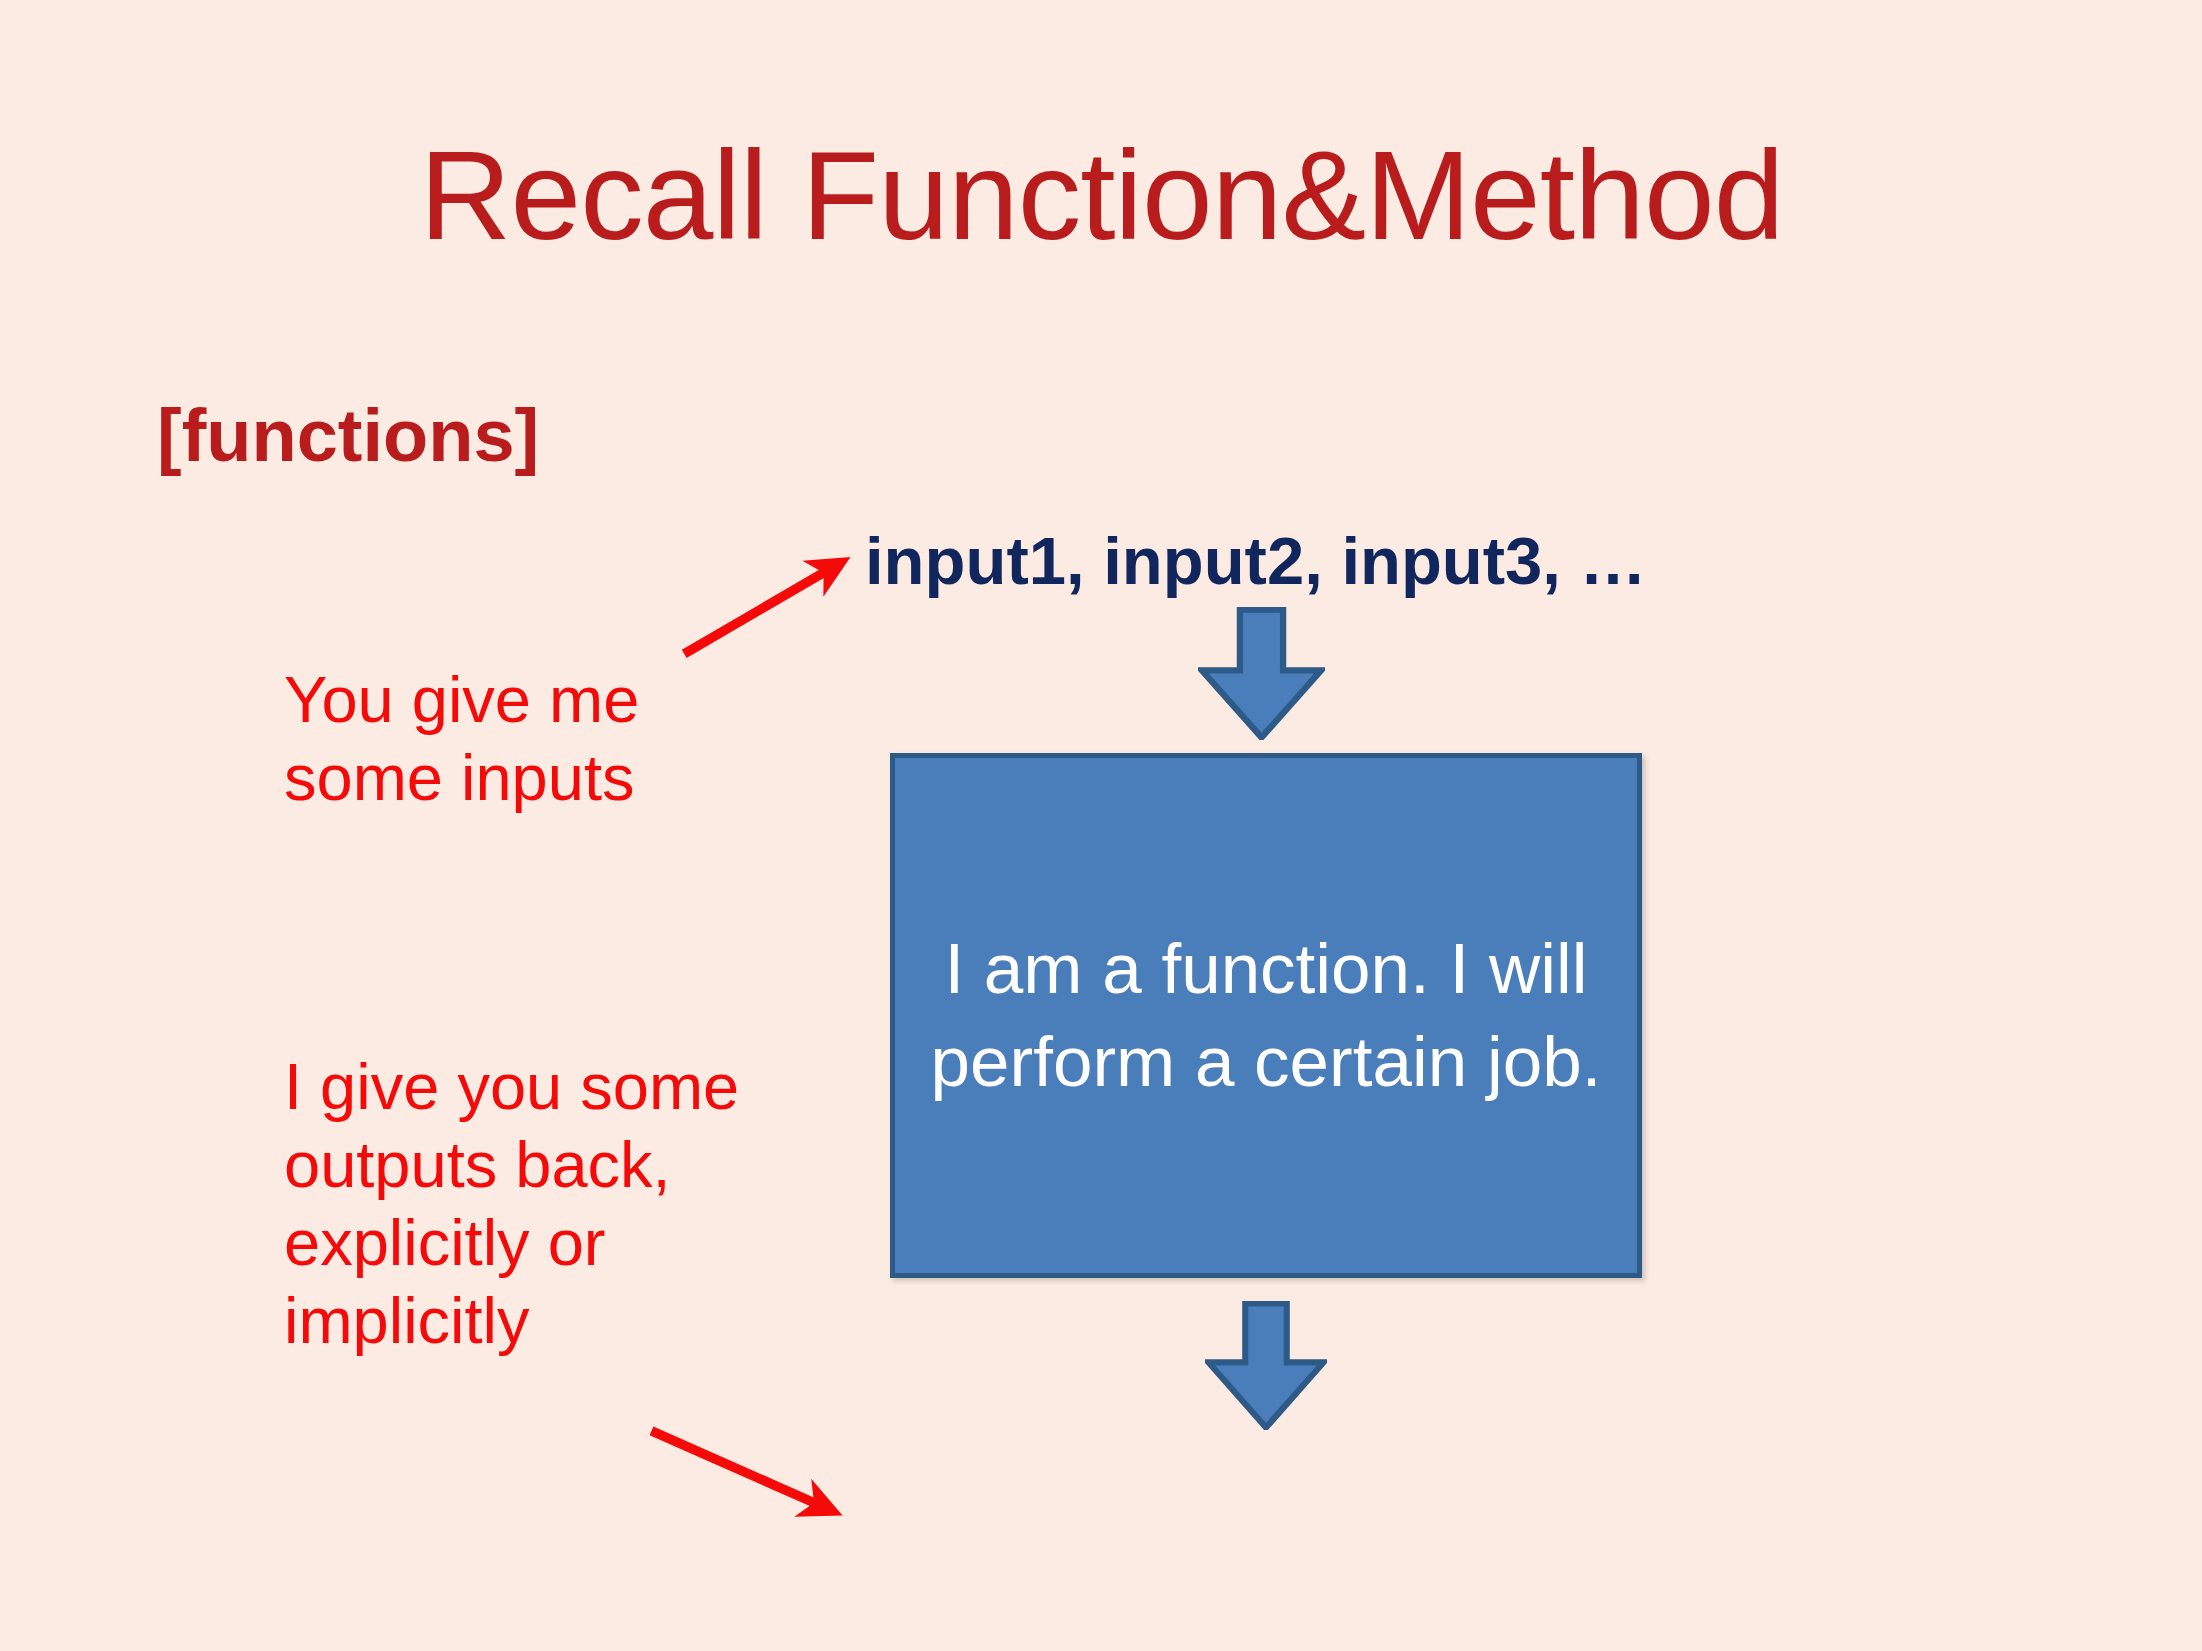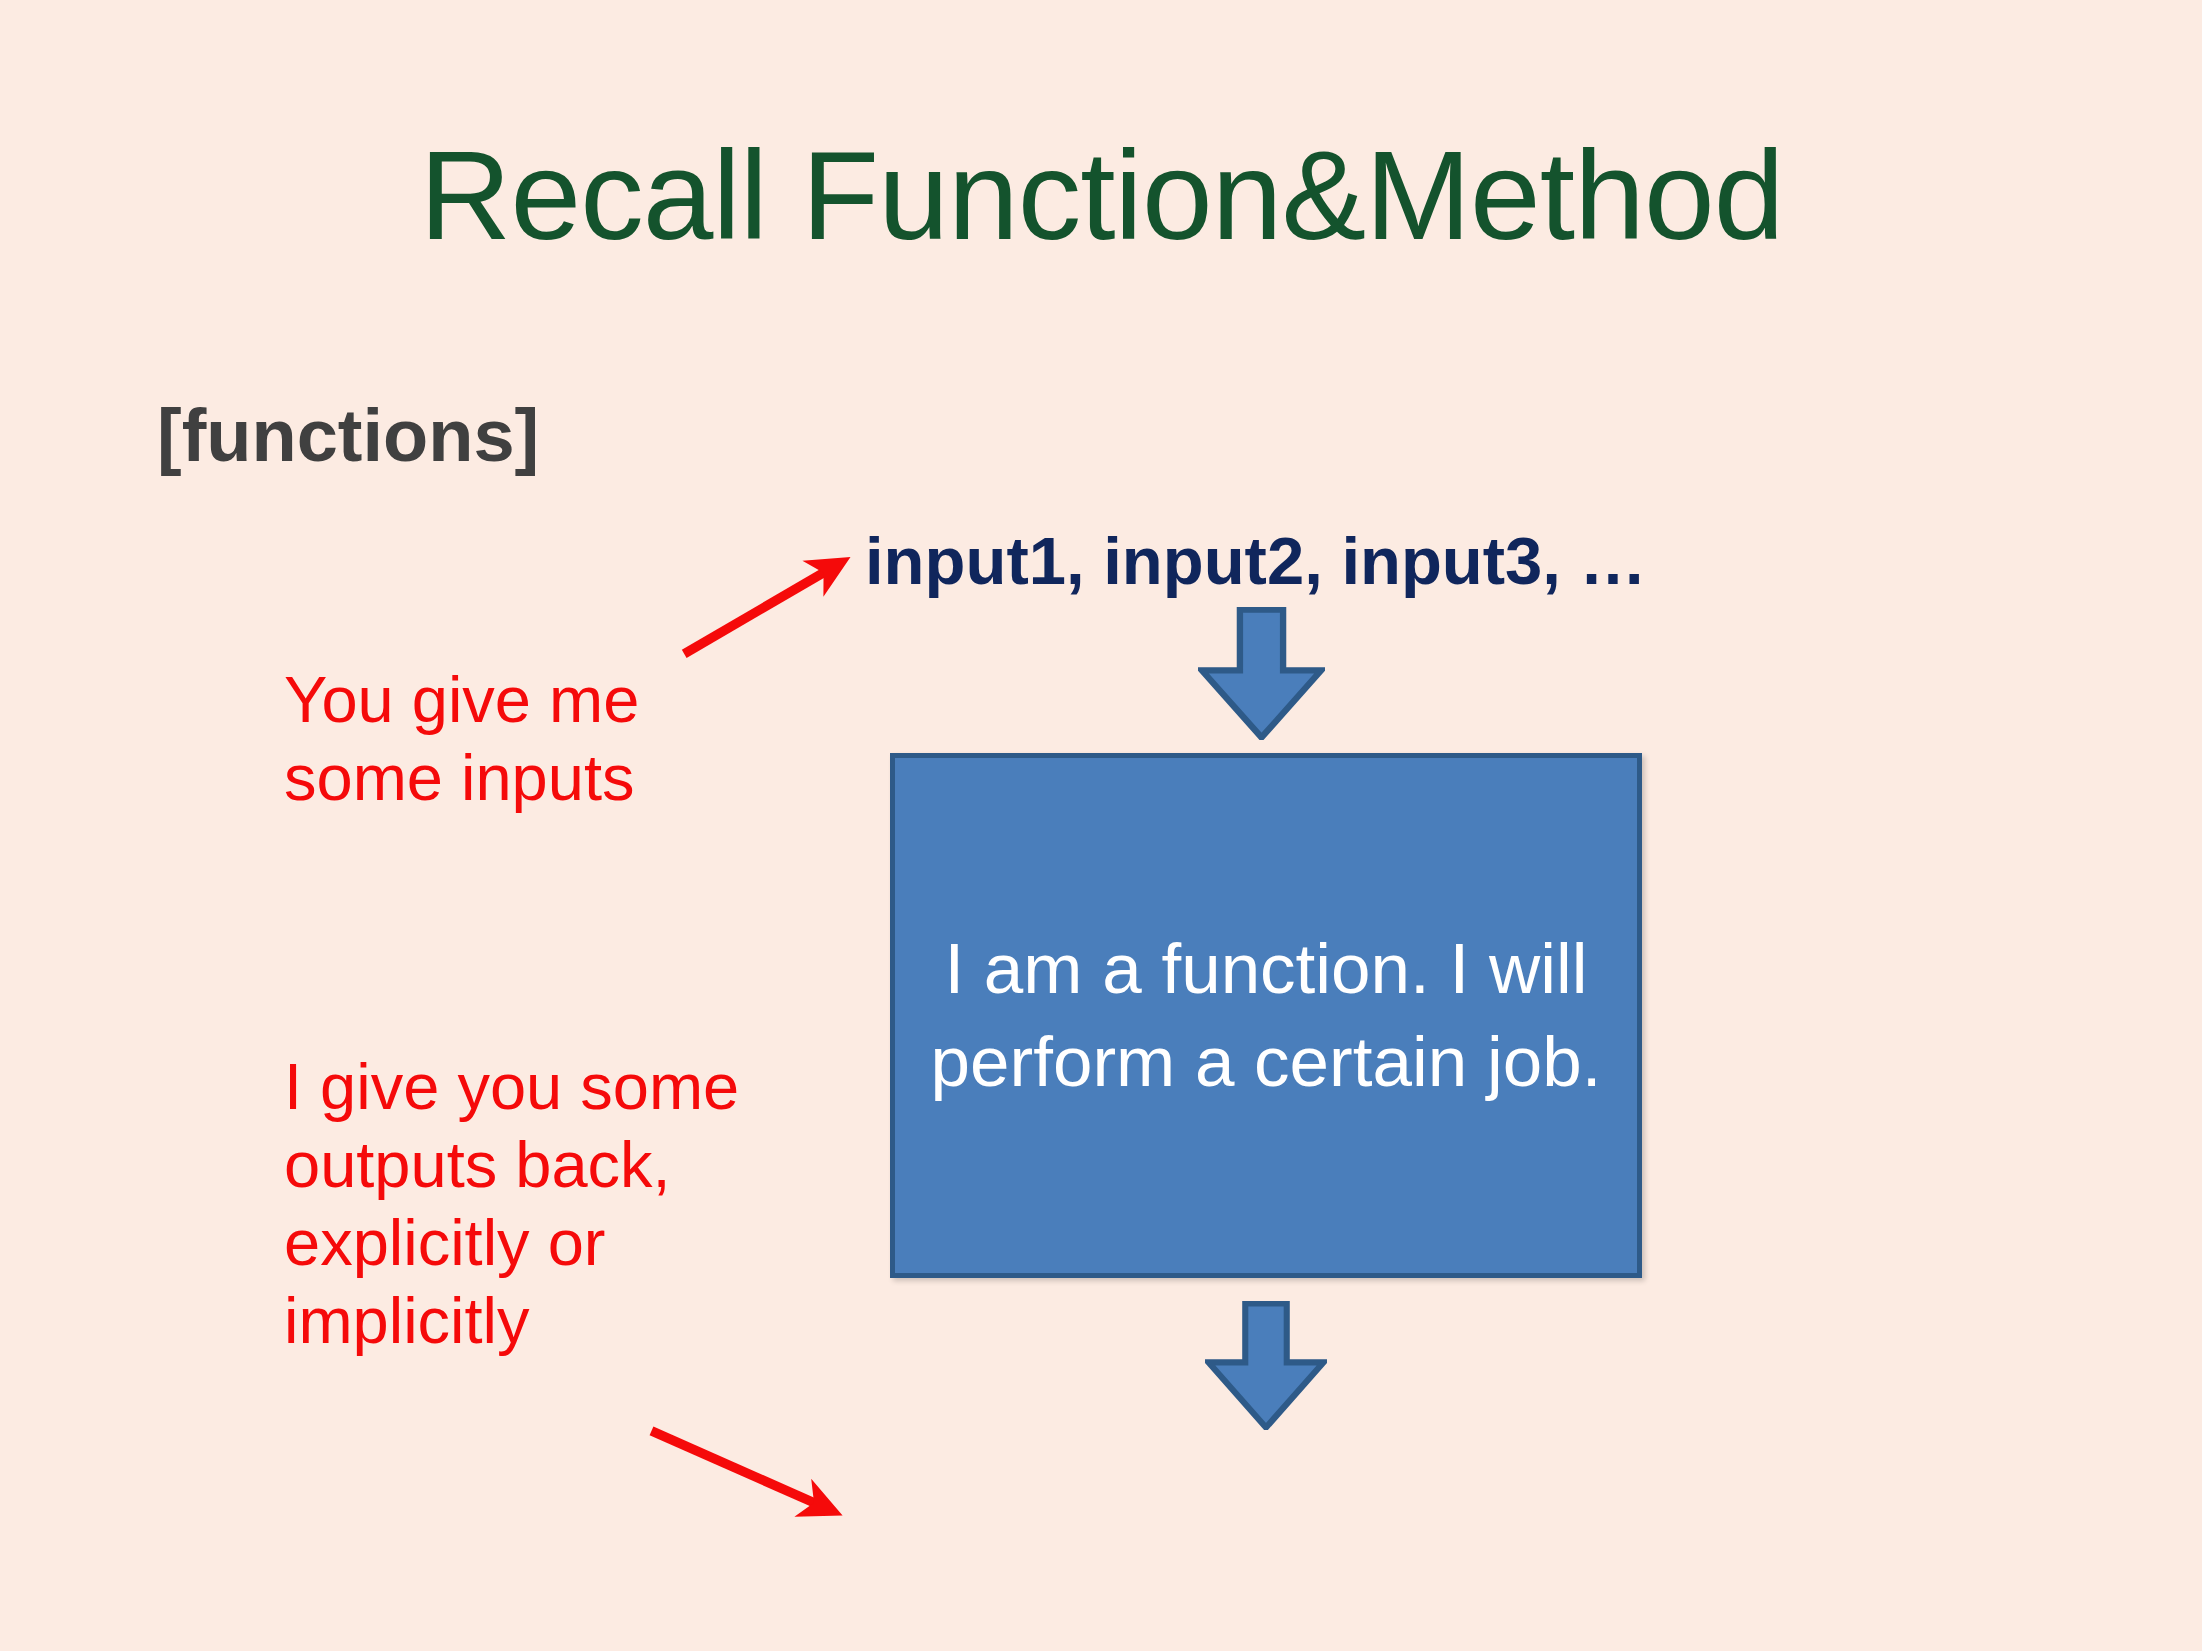--- a/index.html
+++ b/index.html
@@ -25,34 +25,34 @@
   
   #slide-title {
     position: absolute;
     left: 0;
     top: 129px;
     width: 2203px;
     text-align: center;
     font-size: 127px;
     line-height: 1.05;
     font-weight: 400;
-    color: #14532d;
+    color: #b91c1c;
     letter-spacing: -0.9px;
     white-space: nowrap;
   }
 
   
   #functions-heading {
     position: absolute;
     left: 157px;
     top: 397px;
     font-size: 74px;
     line-height: 1.05;
     font-weight: bold;
-    color: #404040;
+    color: #b91c1c;
     white-space: nowrap;
   }
 
   
   .io-label {
     position: absolute;
     font-size: 67px;
     line-height: 1.05;
     font-weight: bold;
     color: #10265C;

